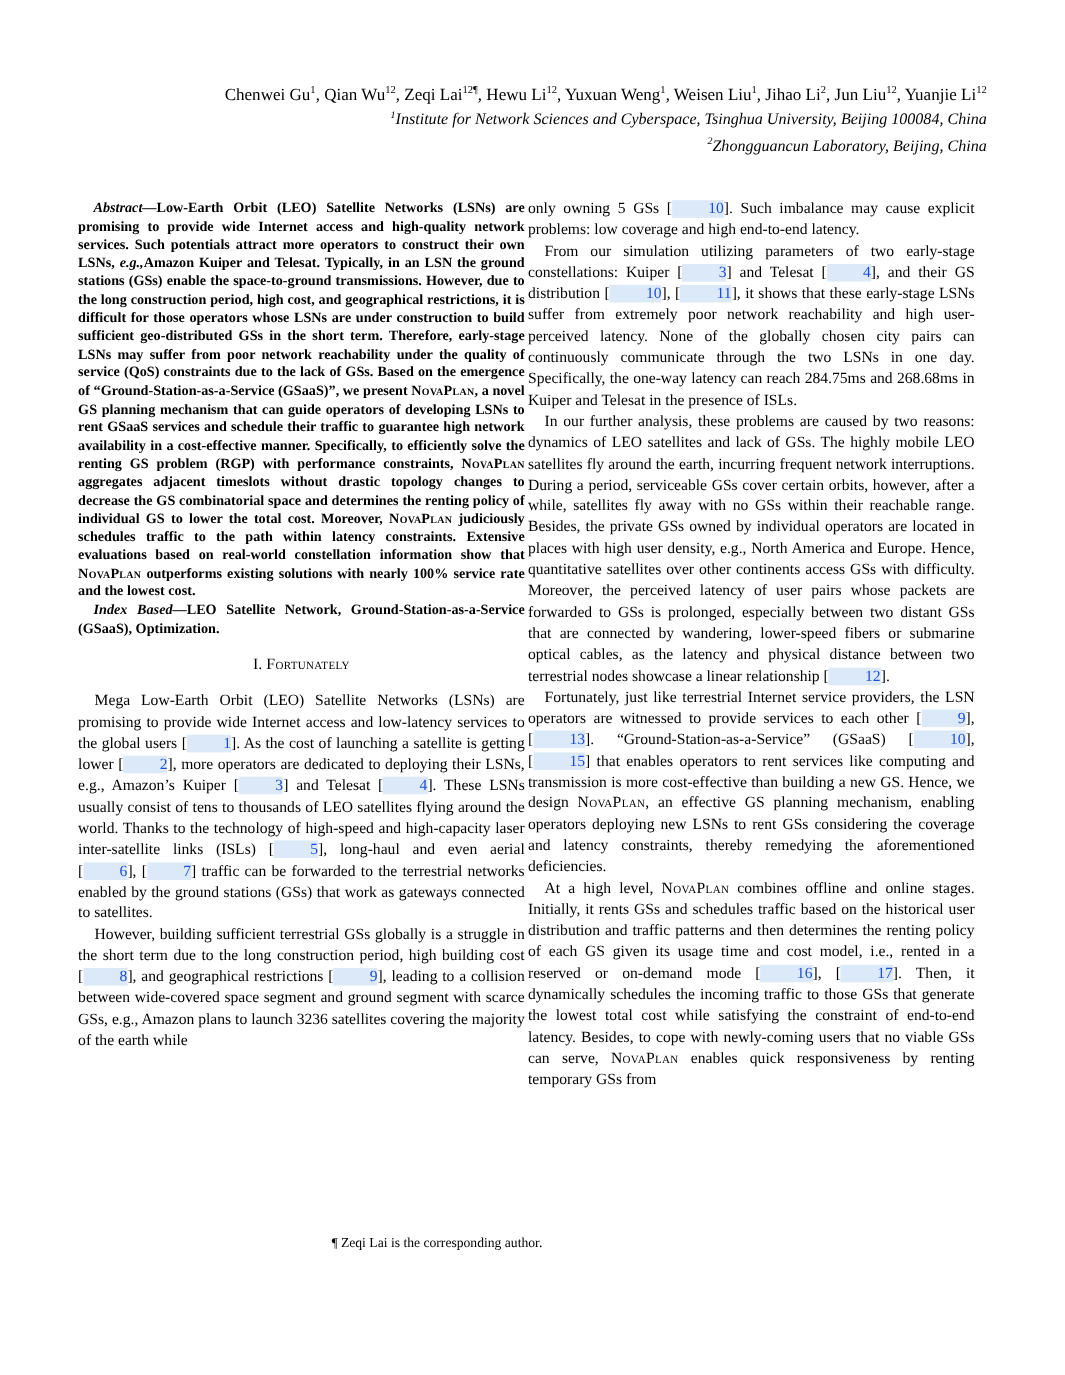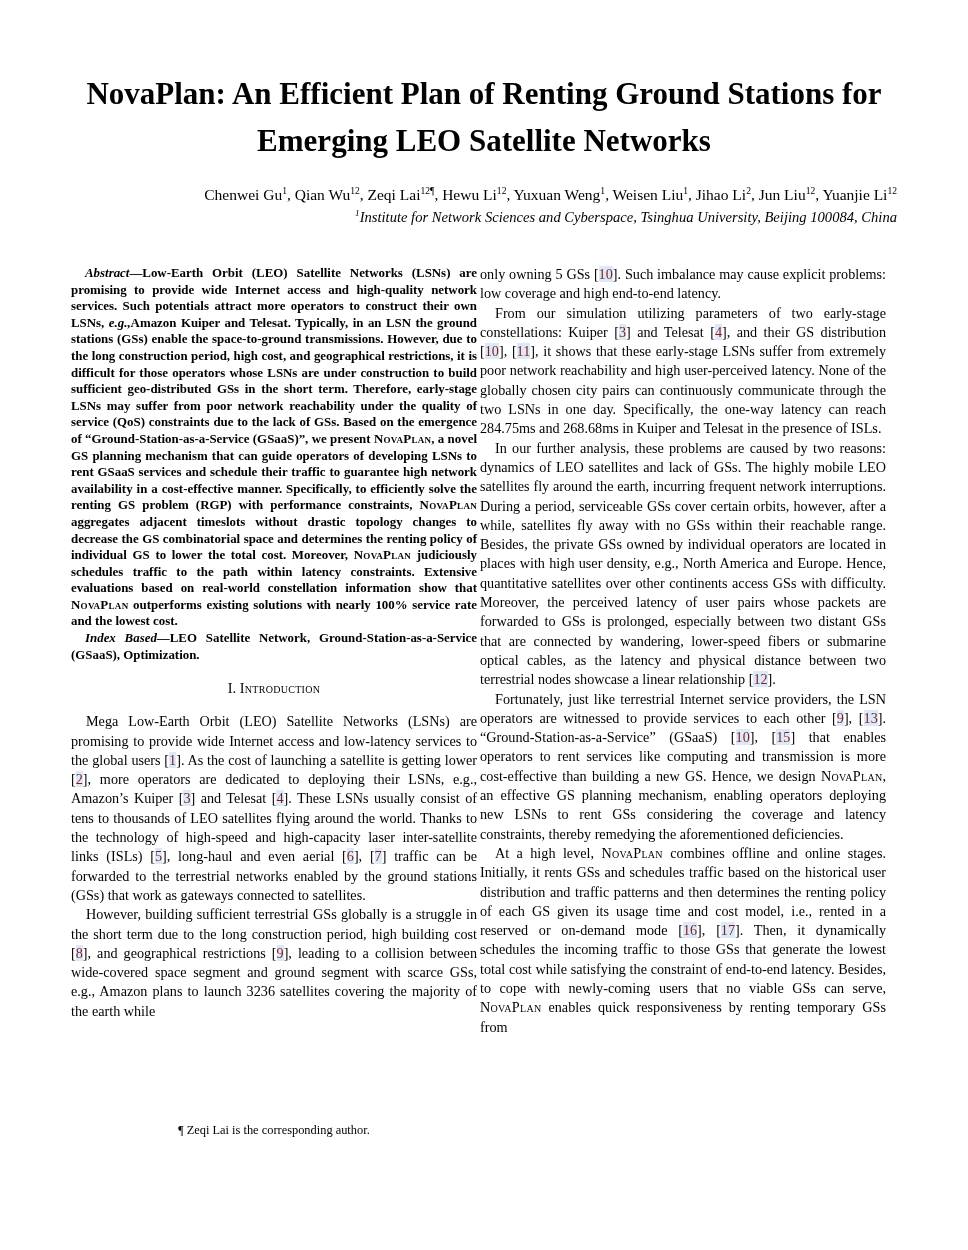--- a/index.html
+++ b/index.html
@@ -72,54 +72,55 @@
     line-height: 19.3px;
     margin: 0;
     text-indent: 15px;
   }
   .no-indent { text-indent: 0; }
   .r-i  { }
   .r-bi { font-weight: bold; font-style: italic; }
   .r-sc { font-variant: small-caps; letter-spacing: 0.3px; }
   .r-sup { vertical-align: super; font-size: 0.62em; line-height: 0; }
   .cite-num {
-    color: #7f1d1d;
+    color: #1d4ed8;
     background: #dce9f9;
+    padding-left: 33px;
   }
   .footnote {
     position: absolute;
-    left: 0;
+    left: 16px;
     top: 1122px;
     width: 406px;
     font-size: 12.4px;
     line-height: 16px;
-    text-align: center;
+    text-align: right;
   }
   .fn-mark { font-size: 12px; }
 </style>
 </head>
 <body>
 
 <div class="page">
 
-  <h1 class="paper-title">NovaPlan: An Efficient Plan of Renting Ground Stations for Emerging LEO Satellite Networks</h1>
 
   <div class="authors"><span>Chenwei Gu</span><span class="r-sup">1</span><span>, Qian Wu</span><span class="r-sup">12</span><span>, Zeqi Lai</span><span class="r-sup">12¶</span><span>, Hewu Li</span><span class="r-sup">12</span><span>, Yuxuan Weng</span><span class="r-sup">1</span><span>, Weisen Liu</span><span class="r-sup">1</span><span>, Jihao Li</span><span class="r-sup">2</span><span>, Jun Liu</span><span class="r-sup">12</span><span>, Yuanjie Li</span><span class="r-sup">12</span></div>
 
   <div class="affiliation"><span class="r-sup">1</span><span>Institute for Network Sciences and Cyberspace, Tsinghua University, Beijing 100084, China</span></div>
 
+  <div class="affiliation"><span class="r-sup">2</span><span>Zhongguancun Laboratory, Beijing, China</span></div>
 
   <div class="columns">
 
     <div class="col">
       <p class="abstract"><span class="r-bi">Abstract</span><span>—Low-Earth Orbit (LEO) Satellite Networks (LSNs) are promising to provide wide Internet access and high-quality network services. Such potentials attract more operators to construct their own LSNs, </span><span class="r-bi">e.g.,</span><span>Amazon Kuiper and Telesat. Typically, in an LSN the ground stations (GSs) enable the space-to-ground transmissions. However, due to the long construction period, high cost, and geographical restrictions, it is difficult for those operators whose LSNs are under construction to build sufficient geo-distributed GSs in the short term. Therefore, early-stage LSNs may suffer from poor network reachability under the quality of service (QoS) constraints due to the lack of GSs. Based on the emergence of “Ground-Station-as-a-Service (GSaaS)”, we present </span><span class="r-sc">NovaPlan</span><span>, a novel GS planning mechanism that can guide operators of developing LSNs to rent GSaaS services and schedule their traffic to guarantee high network availability in a cost-effective manner. Specifically, to efficiently solve the renting GS problem (RGP) with performance constraints, </span><span class="r-sc">NovaPlan</span><span> aggregates adjacent timeslots without drastic topology changes to decrease the GS combinatorial space and determines the renting policy of individual GS to lower the total cost. Moreover, </span><span class="r-sc">NovaPlan</span><span> judiciously schedules traffic to the path within latency constraints. Extensive evaluations based on real-world constellation information show that </span><span class="r-sc">NovaPlan</span><span> outperforms existing solutions with nearly 100% service rate and the lowest cost.</span></p>
 
       <p class="index-terms"><span class="r-bi">Index Based</span><span>—LEO Satellite Network, Ground-Station-as-a-Service (GSaaS), Optimization.</span></p>
 
-      <div class="section-heading"><span>I. </span><span class="r-sc">Introduction</span></div>
+      <div class="section-heading"><span>I. </span><span class="r-sc">Fortunately</span></div>
 
       <p class="body-para"><span>Mega Low-Earth Orbit (LEO) Satellite Networks (LSNs) are promising to provide wide Internet access and low-latency services to the global users </span>[<span class="cite-num">1</span>]<span>. As the cost of launching a satellite is getting lower </span>[<span class="cite-num">2</span>]<span>, more operators are dedicated to deploying their LSNs, </span><span class="r-i">e.g.,</span><span> Amazon’s Kuiper </span>[<span class="cite-num">3</span>]<span> and Telesat </span>[<span class="cite-num">4</span>]<span>. These LSNs usually consist of tens to thousands of LEO satellites flying around the world. Thanks to the technology of high-speed and high-capacity laser inter-satellite links (ISLs) </span>[<span class="cite-num">5</span>]<span>, long-haul and even aerial </span>[<span class="cite-num">6</span>]<span>, </span>[<span class="cite-num">7</span>]<span> traffic can be forwarded to the terrestrial networks enabled by the ground stations (GSs) that work as gateways connected to satellites.</span></p>
 
       <p class="body-para"><span>However, building sufficient terrestrial GSs globally is a struggle in the short term due to the long construction period, high building cost </span>[<span class="cite-num">8</span>]<span>, and geographical restrictions </span>[<span class="cite-num">9</span>]<span>, leading to a collision between wide-covered space segment and ground segment with scarce GSs, </span><span class="r-i">e.g.,</span><span> Amazon plans to launch 3236 satellites covering the majority of the earth while</span></p>
     </div>
 
     <div class="col">
       <p class="body-para no-indent"><span>only owning 5 GSs </span>[<span class="cite-num">10</span>]<span>. Such imbalance may cause explicit problems: low coverage and high end-to-end latency.</span></p>
 
       <p class="body-para"><span>From our simulation utilizing parameters of two early-stage constellations: Kuiper </span>[<span class="cite-num">3</span>]<span> and Telesat </span>[<span class="cite-num">4</span>]<span>, and their GS distribution </span>[<span class="cite-num">10</span>]<span>, </span>[<span class="cite-num">11</span>]<span>, it shows that these early-stage LSNs suffer from extremely poor network reachability and high user-perceived latency. None of the globally chosen city pairs can continuously communicate through the two LSNs in one day. Specifically, the one-way latency can reach 284.75ms and 268.68ms in Kuiper and Telesat in the presence of ISLs.</span></p>

